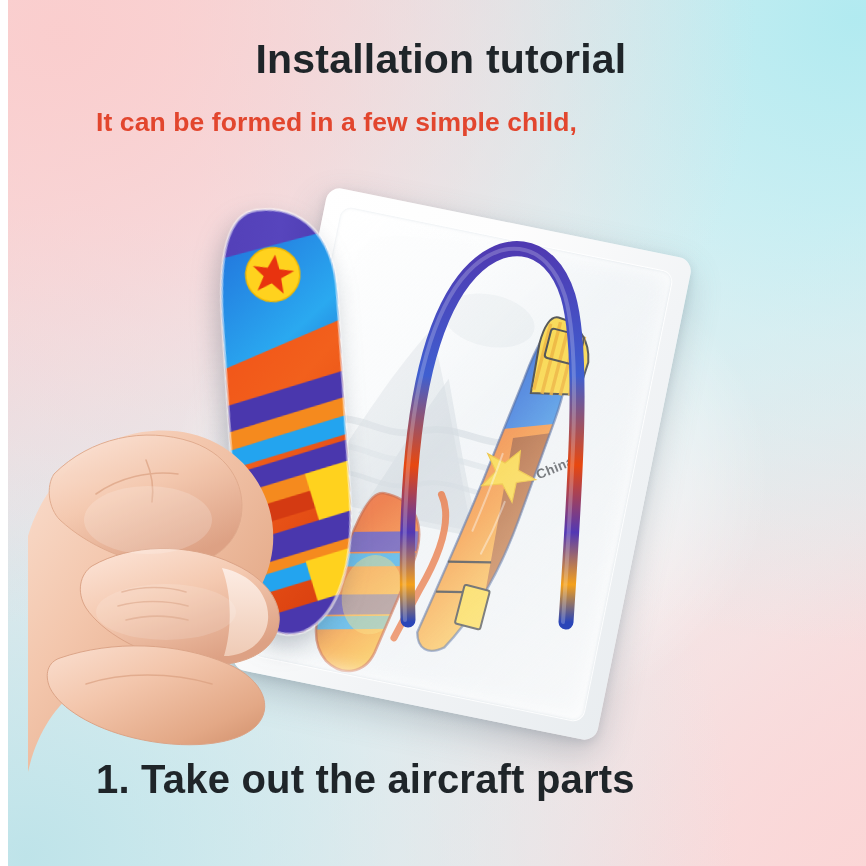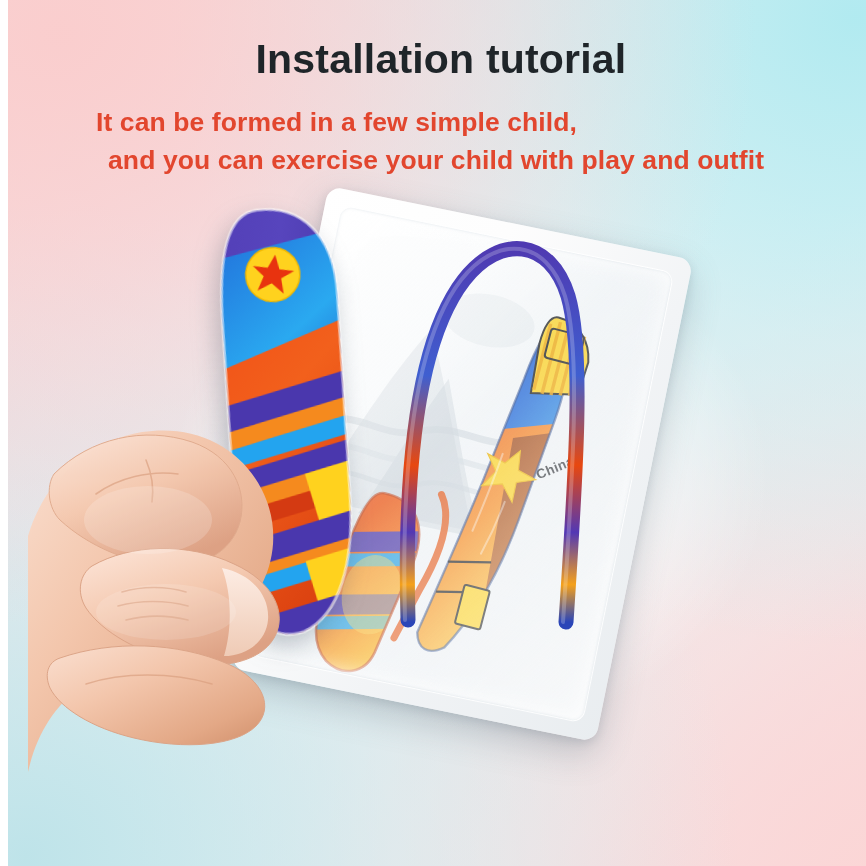--- a/index.html
+++ b/index.html
@@ -92,21 +92,20 @@
 <body>
 
 <div id="stage">
 
   <div class="bloom"></div>
 
   <div class="title">Installation tutorial</div>
 
   <div class="subtitle">
     <span class="l1">It can be formed in a few simple child,</span>
-    <span class="l2">and you can exercise your child with play and outfit</span>
   </div>
 
   <div class="photo">
 
     <div class="pack">
       <div class="board"></div>
 
       <svg class="artwork" viewBox="0 0 230 300">
         <path d="M10,250 C40,180 60,120 95,60 C120,110 140,165 175,250 Z" fill="#b9c3cb" opacity=".55"></path>
         <path d="M60,255 C85,200 100,150 122,105 C142,155 160,205 185,255 Z" fill="#9fadb8" opacity=".45"></path>
@@ -321,14 +320,15 @@
         <path d="M60,268 C96,256 146,256 186,268"></path>
         <path d="M120,44 C126,58 128,72 126,86"></path>
       </g>
 
       <ellipse cx="122" cy="104" rx="64" ry="34" fill="#ffffff" opacity=".18"></ellipse>
       <ellipse cx="140" cy="196" rx="70" ry="28" fill="#ffffff" opacity=".14"></ellipse>
     </svg>
 
   </div>
 
+  <div class="caption">1. Take out the aircraft parts</div>
 
 </div>
 
 </body></html>

